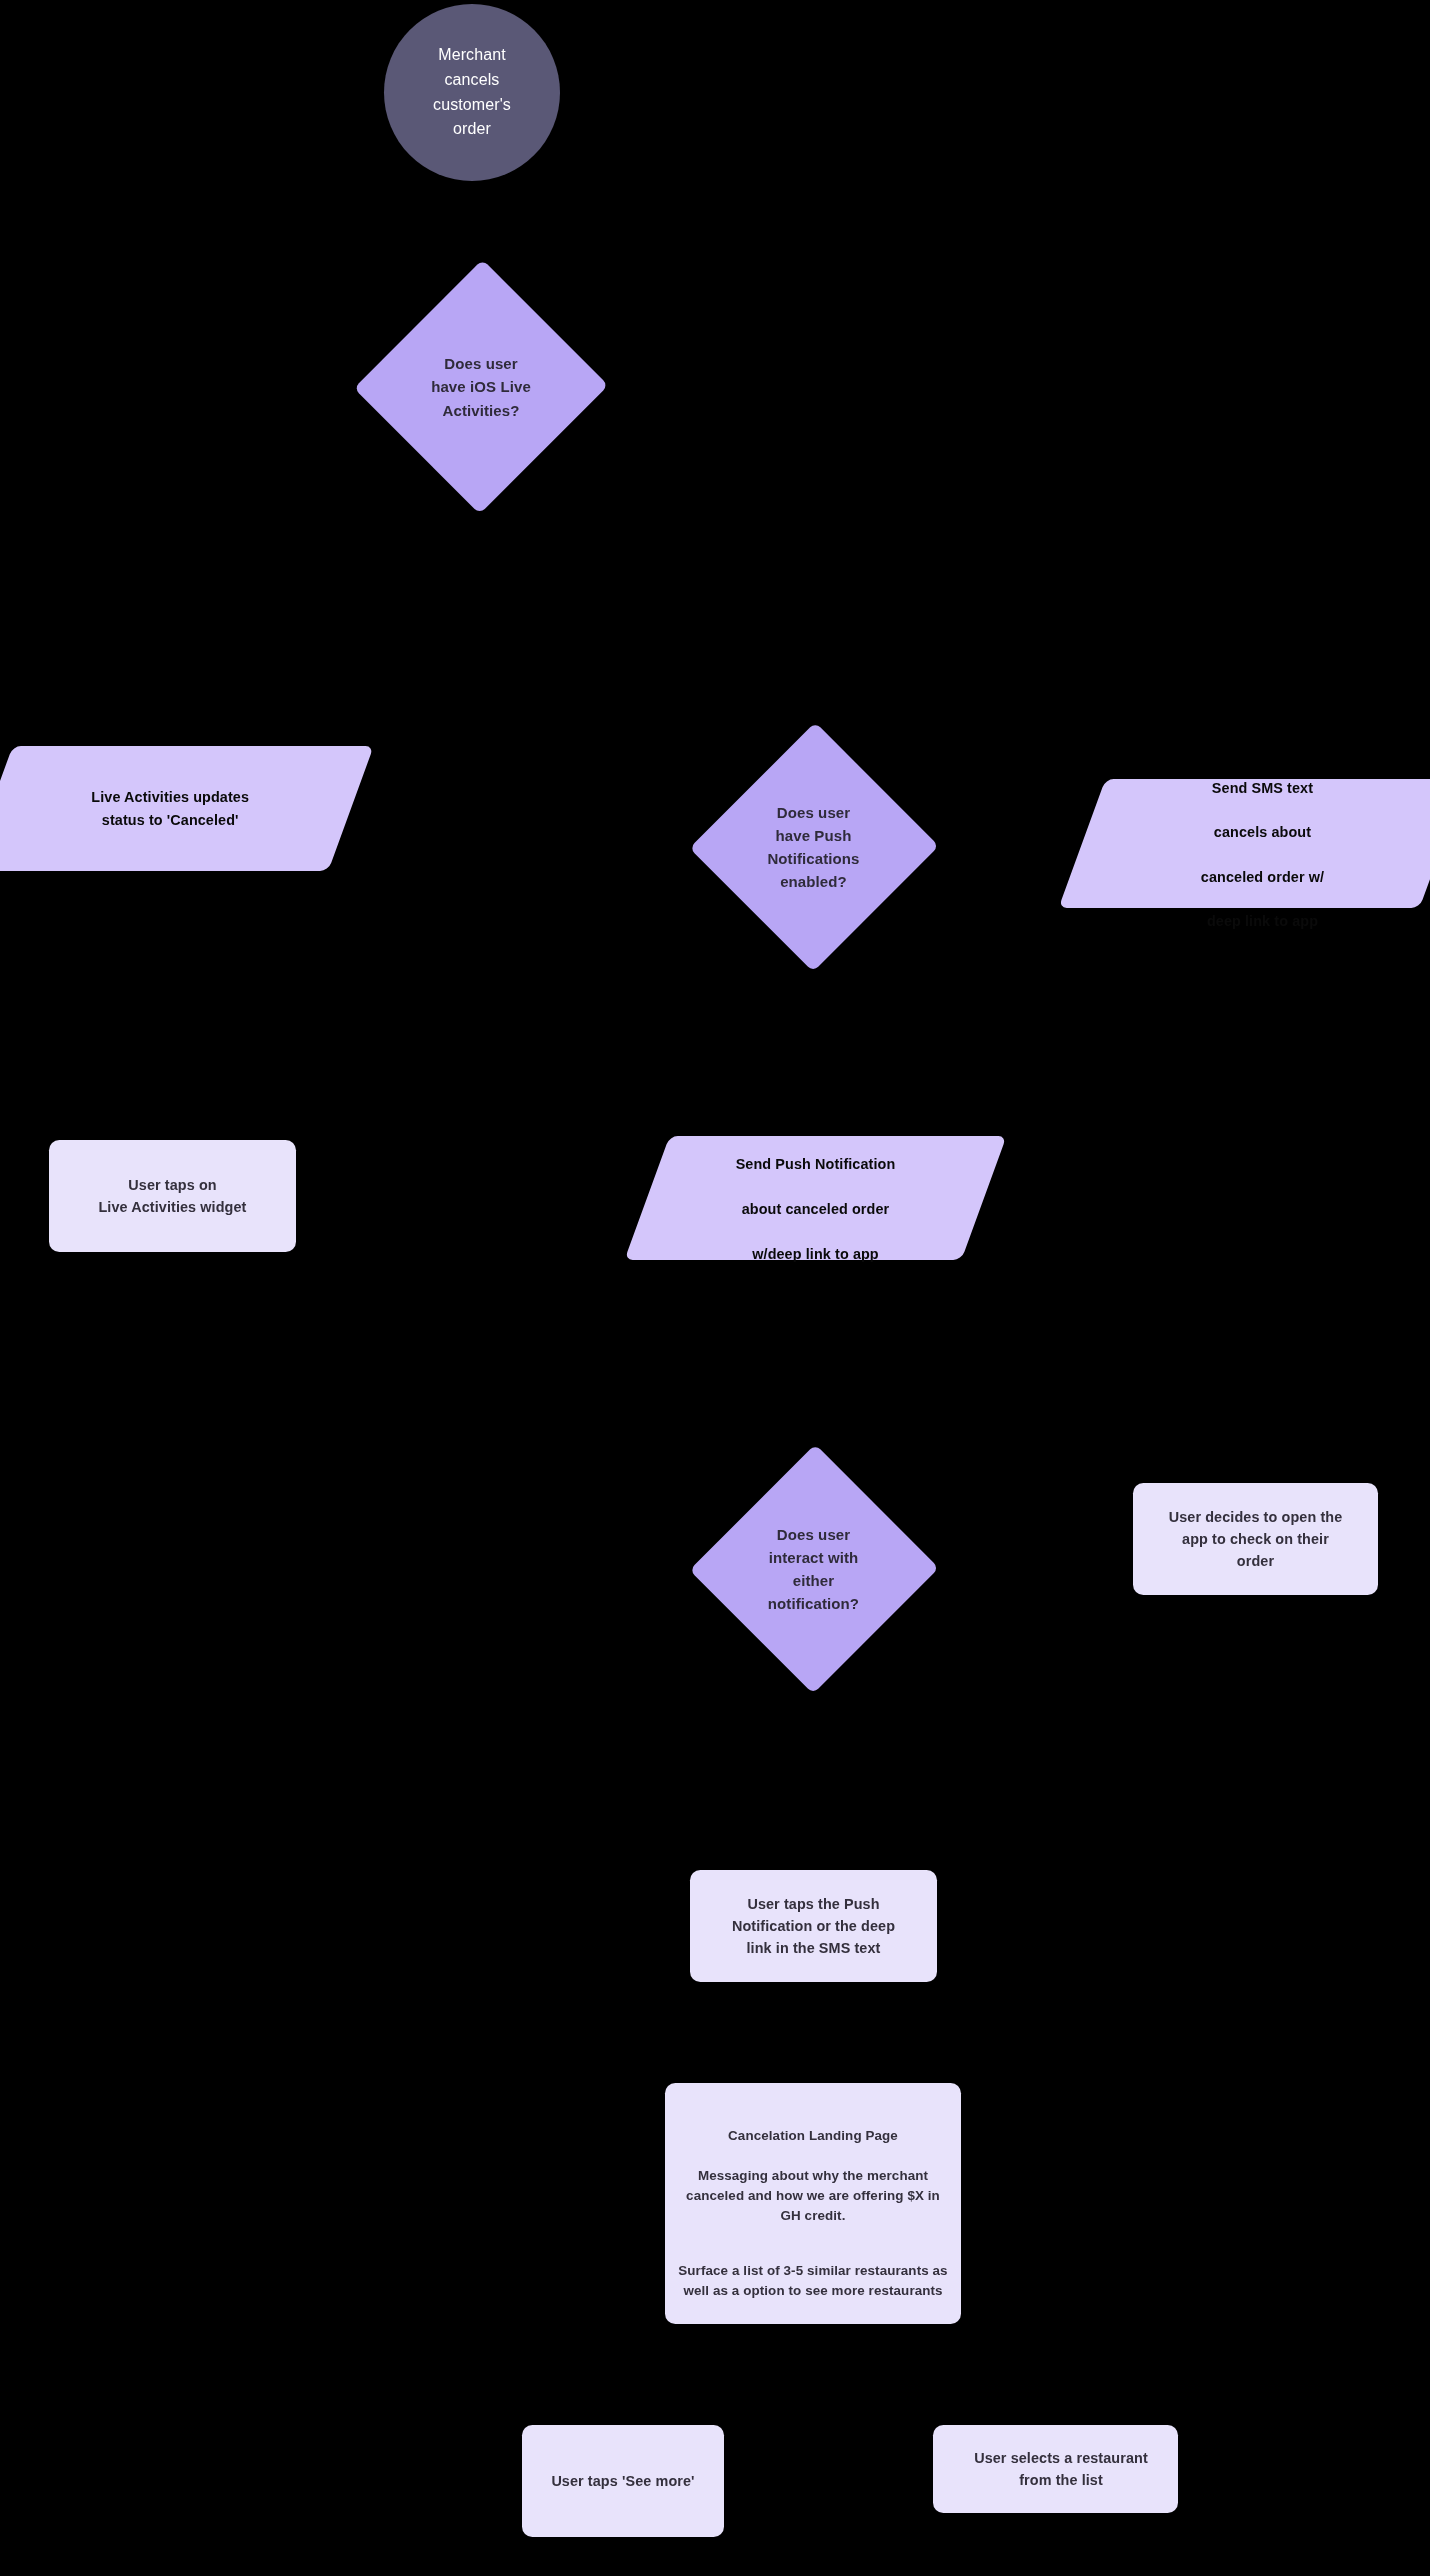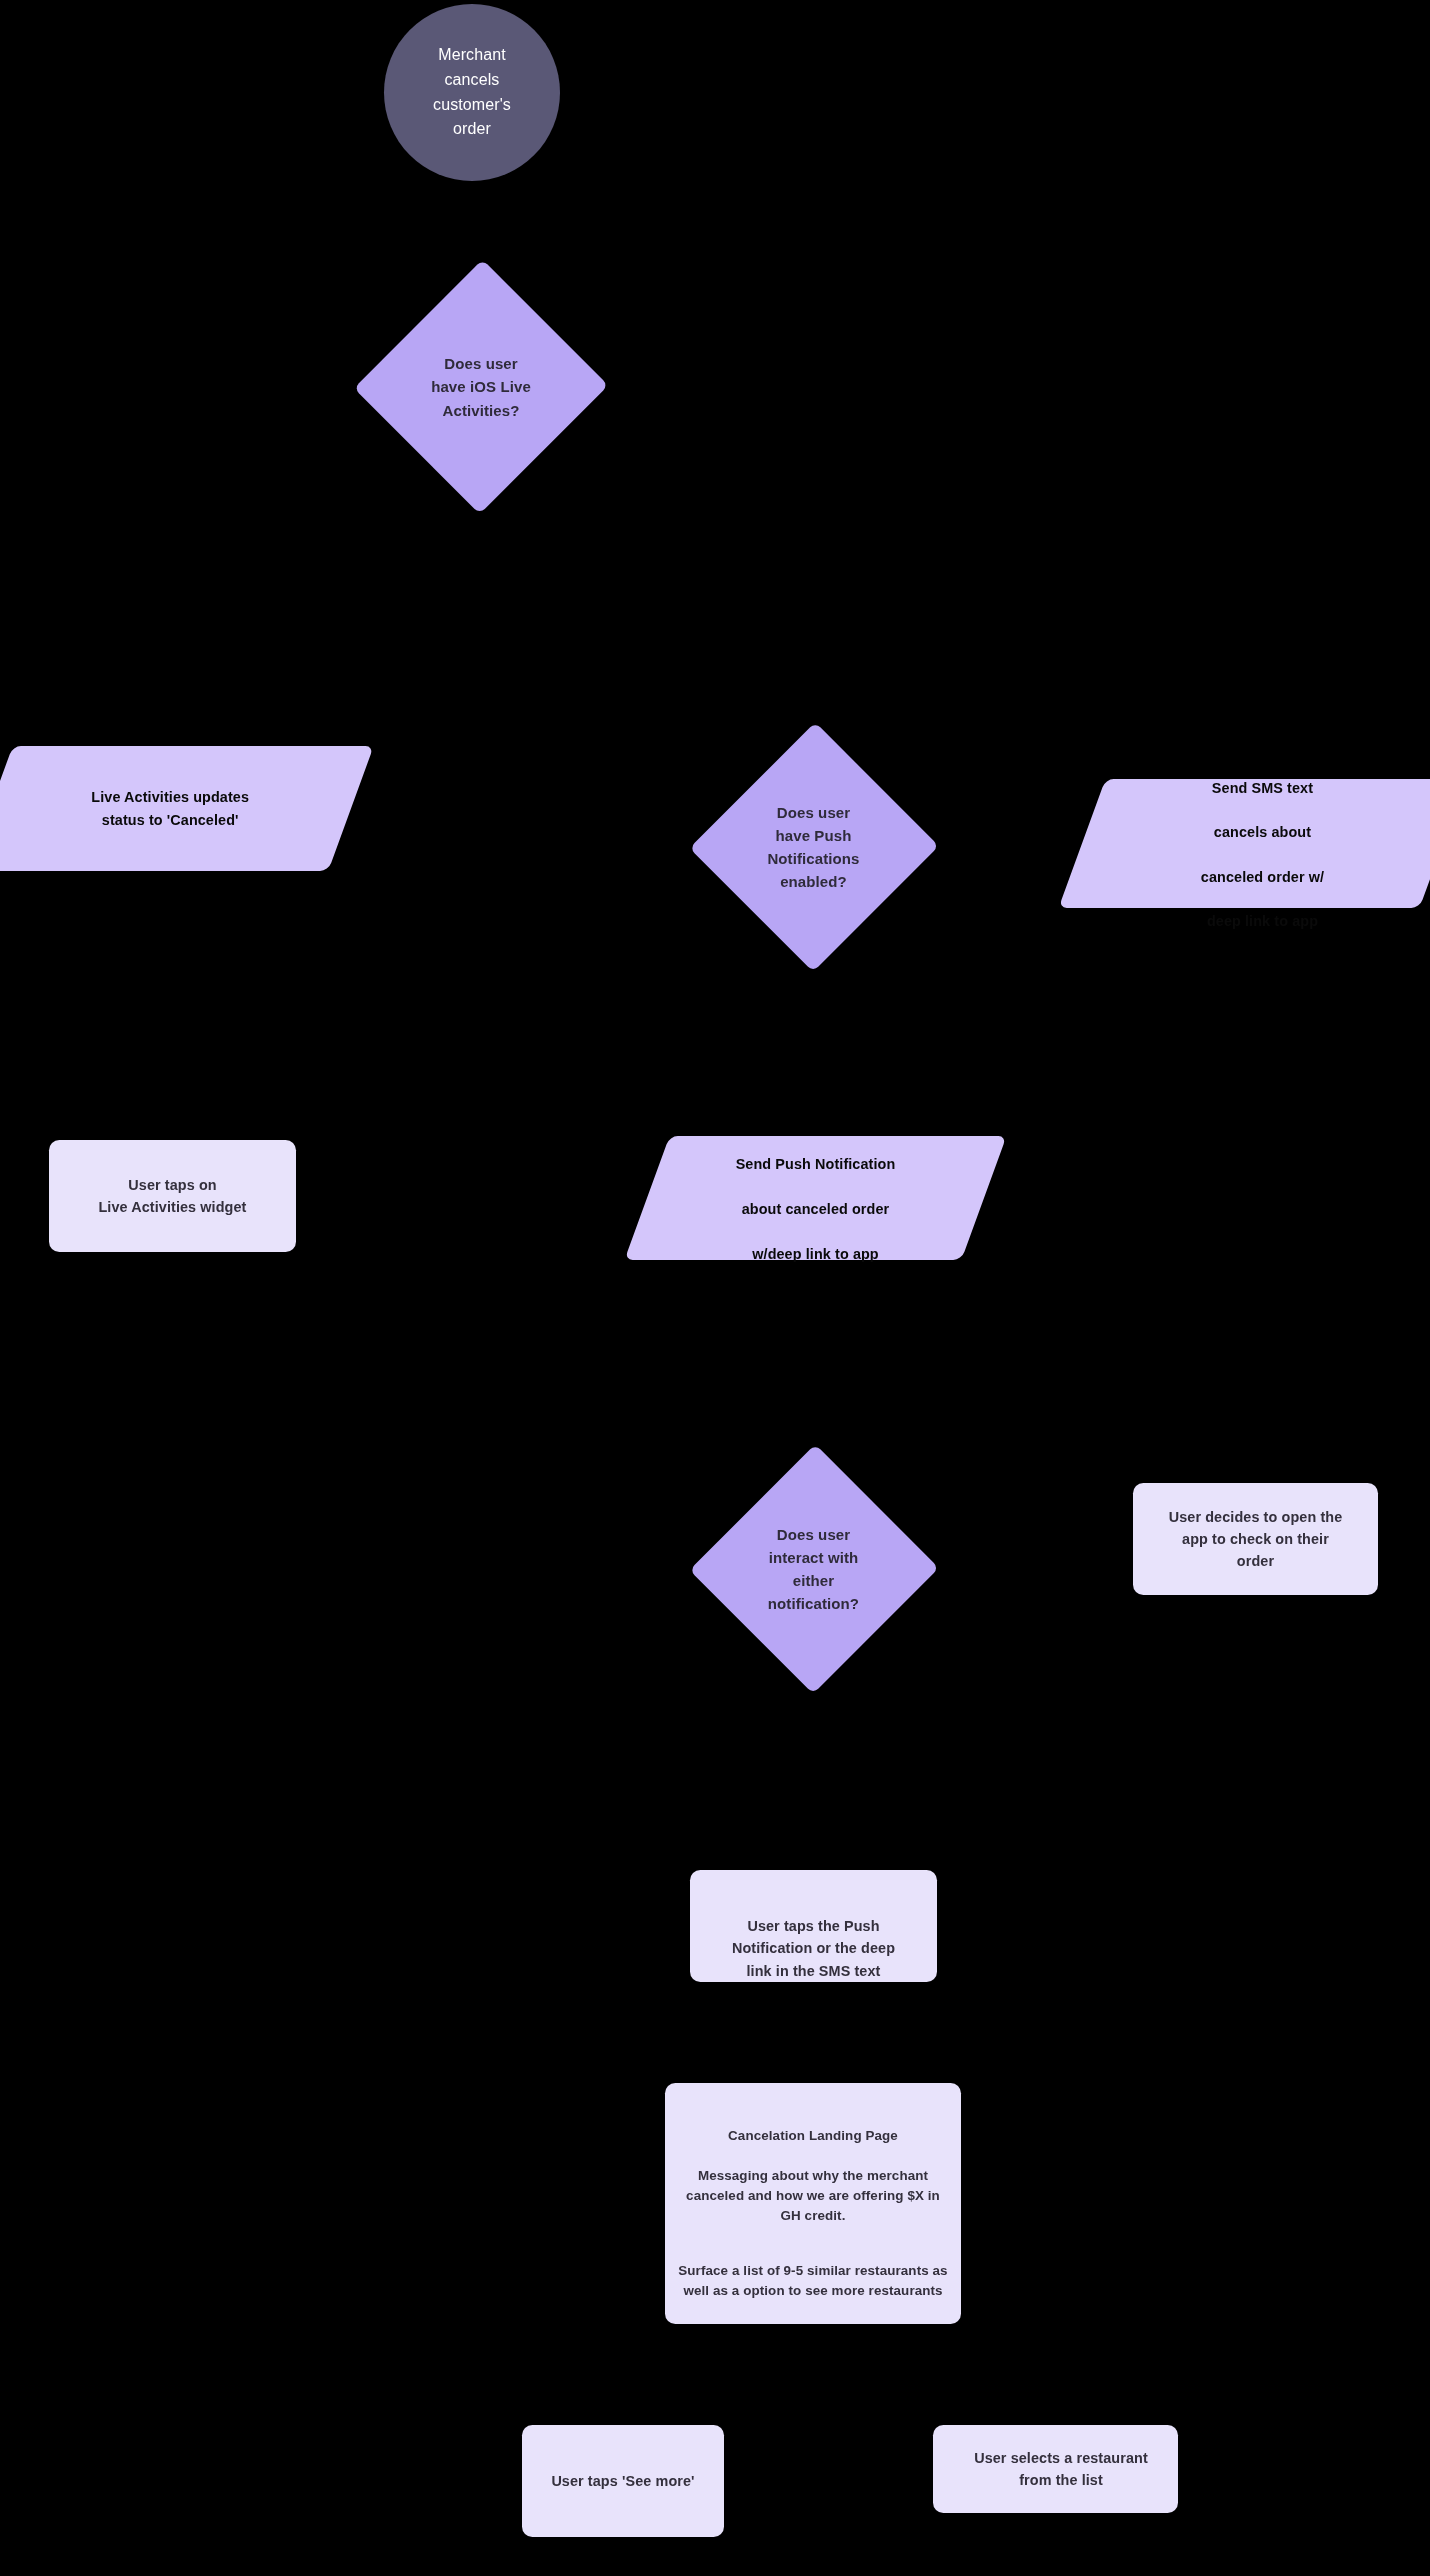--- a/index.html
+++ b/index.html
@@ -170,32 +170,32 @@
 either
 notification?</span>
   </div>
 
   <div class="node process" style="left:1133px; top:1483px; width:245px; height:112px;">
     <span class="txt">User decides to open the
 app to check on their
 order</span>
   </div>
 
-  <div class="node process" style="left:690px; top:1870px; width:247px; height:112px;align-items:flex-end;">
+  <div class="node process" style="left:690px; top:1870px; width:247px; height:112px;">
     <span class="txt">User taps the Push
 Notification or the deep
 link in the SMS text</span>
   </div>
 
   <div class="node process dense" style="left:665px; top:2083px; width:296px; height:241px;">
     <span class="txt">
       <span class="lp-title">Cancelation Landing Page</span>
       <span>Messaging about why the merchant canceled and how we are offering $X in GH credit.</span>
       <span class="lp-gap"></span>
-      <span>Surface a list of 9-5 similar restaurants as well as a option to see more restaurants</span>
+      <span>Surface a list of 3-5 similar restaurants as well as a option to see more restaurants</span>
     </span>
   </div>
 
   <div class="node process" style="left:522px; top:2425px; width:202px; height:112px;">
     <span class="txt">User taps 'See more'</span>
   </div>
 
   <div class="node process" style="left:933px; top:2425px; width:245px; height:88px;padding-left:11px;">
     <span class="txt">User selects a restaurant
 from the list</span>

